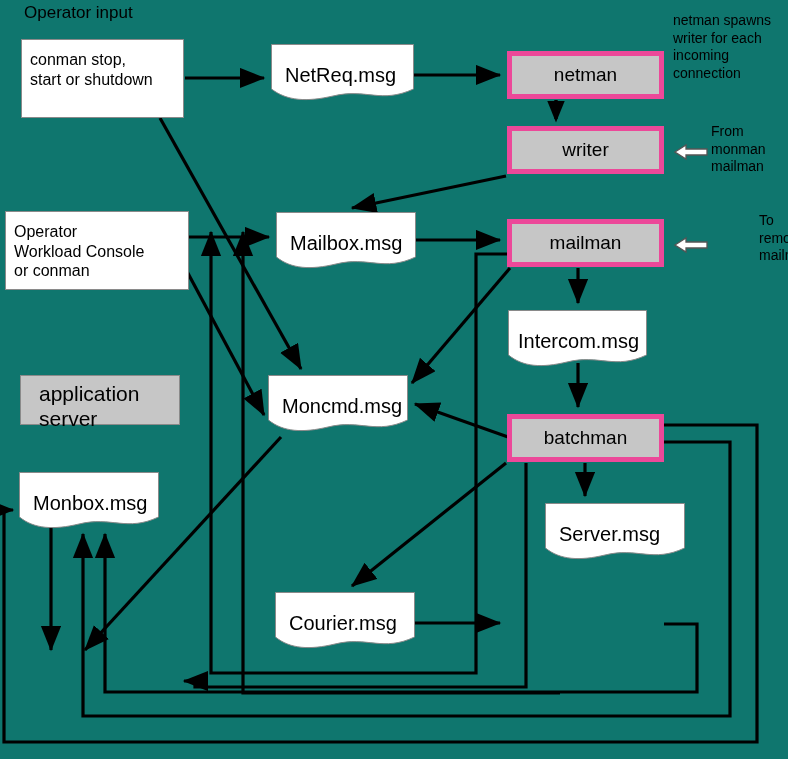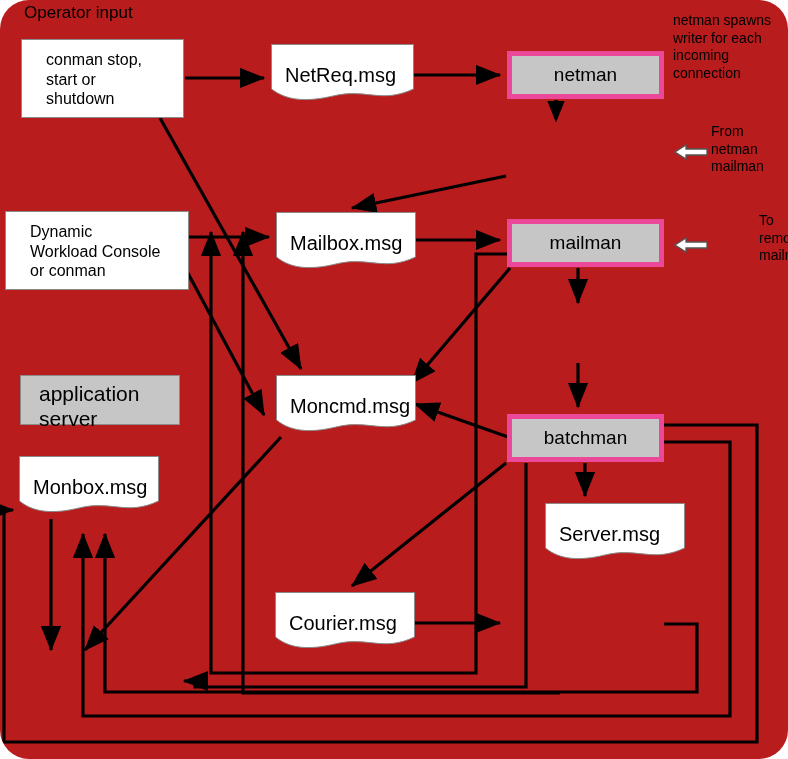--- a/index.html
+++ b/index.html
@@ -1,21 +1,21 @@
 <!DOCTYPE html>
 <html><head>
 <meta charset="utf-8">
 <style>
   html,body{margin:0;padding:0;background:#ffffff;}
   body{font-family:"Liberation Sans","DejaVu Sans",sans-serif;}
-  #stage{position:relative;width:788px;height:759px;background:#b91c1c;overflow:hidden;border-radius:29px;}
+  #stage{position:relative;width:788px;height:759px;background:#0f766e;overflow:hidden;}
   #wires{position:absolute;left:0;top:0;width:788px;height:759px;}
   .node{position:absolute;box-sizing:border-box;}
   .proc{background:#c6c6c6;border:5px solid #ec4899;display:flex;align-items:center;justify-content:center;font-size:19px;color:#000;}
-  .plain{background:#ffffff;border:1px solid #8a8a8a;font-size:16px;color:#000;padding:10px 24px;line-height:1.22;box-sizing:border-box;}
+  .plain{background:#ffffff;border:1px solid #8a8a8a;font-size:16px;color:#000;padding:10px 8px;line-height:1.22;box-sizing:border-box;}
   .doc{position:absolute;}
   .doc svg{position:absolute;left:0;top:0;}
   .doc .lbl{position:absolute;font-size:20px;color:#000;white-space:nowrap;}
   .note{position:absolute;font-size:14px;line-height:1.25;color:#000;white-space:pre-line;}
   .title{position:absolute;font-size:17px;color:#000;}
   .appsrv{position:absolute;background:#c6c6c6;border:1px solid #8a8a8a;font-size:21px;line-height:1.18;color:#000;padding:6px 0 6px 18px;box-sizing:border-box;}
   .hollow{position:absolute;}
 </style>
 </head>
 <body>
@@ -80,29 +80,30 @@
       <path d="M560,693 L243,693 L243,232" marker-end="url(#ah)"></path>
 
     </g>
   </svg>
 
   <div class="title" style="left:24px;top:3px;">Operator input</div>
 
   <div class="node plain" style="left:21px;top:39px;width:163px;height:79px;white-space:pre-line;">conman stop,
 start or shutdown</div>
 
-  <div class="node plain" style="left:5px;top:211px;width:184px;height:79px;white-space:pre-line;">Dynamic
+  <div class="node plain" style="left:5px;top:211px;width:184px;height:79px;white-space:pre-line;">Operator
 Workload Console
 or conman</div>
 
   <div class="appsrv" style="left:20px;top:375px;width:160px;height:50px;white-space:pre-line;">application
 server</div>
 
   <div class="node proc" style="left:507px;top:51px;width:157px;height:48px;">netman</div>
 
+  <div class="node proc" style="left:507px;top:126px;width:157px;height:48px;">writer</div>
 
   <div class="node proc" style="left:507px;top:219px;width:157px;height:48px;">mailman</div>
 
   <div class="node proc" style="left:507px;top:414px;width:157px;height:48px;">batchman</div>
 
 
 
   <div class="doc" style="left:271px;top:44px;width:143px;height:62px;">
     <svg width="143" height="62" viewBox="0 0 143 62">
       <path d="M0.5,0.5 H142.5 V45 C110,60 95,44 62,52 C36,58 16,57 0.5,45 Z" fill="#ffffff" stroke="#8a8a8a" stroke-width="1"></path>
@@ -110,29 +111,35 @@
     <span class="lbl" style="left:14px;top:20px;">NetReq.msg</span>
   </div>
 
   <div class="doc" style="left:276px;top:212px;width:140px;height:62px;">
     <svg width="140" height="62" viewBox="0 0 140 62">
       <path d="M0.5,0.5 H139.5 V45 C108,60 92,44 60,52 C35,58 15,57 0.5,45 Z" fill="#ffffff" stroke="#8a8a8a" stroke-width="1"></path>
     </svg>
     <span class="lbl" style="left:14px;top:20px;">Mailbox.msg</span>
   </div>
 
+  <div class="doc" style="left:508px;top:310px;width:139px;height:62px;">
+    <svg width="139" height="62" viewBox="0 0 139 62">
+      <path d="M0.5,0.5 H138.5 V45 C107,60 91,44 59,52 C34,58 15,57 0.5,45 Z" fill="#ffffff" stroke="#8a8a8a" stroke-width="1"></path>
+    </svg>
+    <span class="lbl" style="left:10px;top:20px;">Intercom.msg</span>
+  </div>
 
-  <div class="doc" style="left:276px;top:375px;width:140px;height:62px;">
+  <div class="doc" style="left:268px;top:375px;width:140px;height:62px;">
     <svg width="140" height="62" viewBox="0 0 140 62">
       <path d="M0.5,0.5 H139.5 V45 C108,60 92,44 60,52 C35,58 15,57 0.5,45 Z" fill="#ffffff" stroke="#8a8a8a" stroke-width="1"></path>
     </svg>
     <span class="lbl" style="left:14px;top:20px;">Moncmd.msg</span>
   </div>
 
-  <div class="doc" style="left:19px;top:456px;width:156px;height:62px;text-align:right;">
+  <div class="doc" style="left:19px;top:472px;width:156px;height:62px;text-align:right;">
     <svg width="140" height="62" viewBox="0 0 140 62">
       <path d="M0.5,0.5 H139.5 V45 C108,60 92,44 60,52 C35,58 15,57 0.5,45 Z" fill="#ffffff" stroke="#8a8a8a" stroke-width="1"></path>
     </svg>
     <span class="lbl" style="left:14px;top:20px;">Monbox.msg</span>
   </div>
 
   <div class="doc" style="left:545px;top:503px;width:140px;height:62px;">
     <svg width="140" height="62" viewBox="0 0 140 62">
       <path d="M0.5,0.5 H139.5 V45 C108,60 92,44 60,52 C35,58 15,57 0.5,45 Z" fill="#ffffff" stroke="#8a8a8a" stroke-width="1"></path>
     </svg>
@@ -145,21 +152,21 @@
     </svg>
     <span class="lbl" style="left:14px;top:20px;">Courier.msg</span>
   </div>
 
   <div class="note" style="left:673px;top:12px;width:115px;">netman spawns
 writer for each
 incoming
 connection</div>
 
   <div class="note" style="left:711px;top:123px;width:78px;">From
-netman
+monman
 mailman</div>
 
   <div class="note" style="left:711px;top:212px;width:78px;margin-left:48px;">To
 remote
 mailman</div>
 
   <div class="hollow" style="left:674px;top:142px;">
     <svg width="34" height="20" viewBox="0 0 34 20">
       <path d="M1,10 L12,3 L12,7 L33,7 L33,13 L12,13 L12,17 Z" fill="#ffffff" stroke="#555" stroke-width="1.3" stroke-linejoin="miter"></path>
     </svg>

